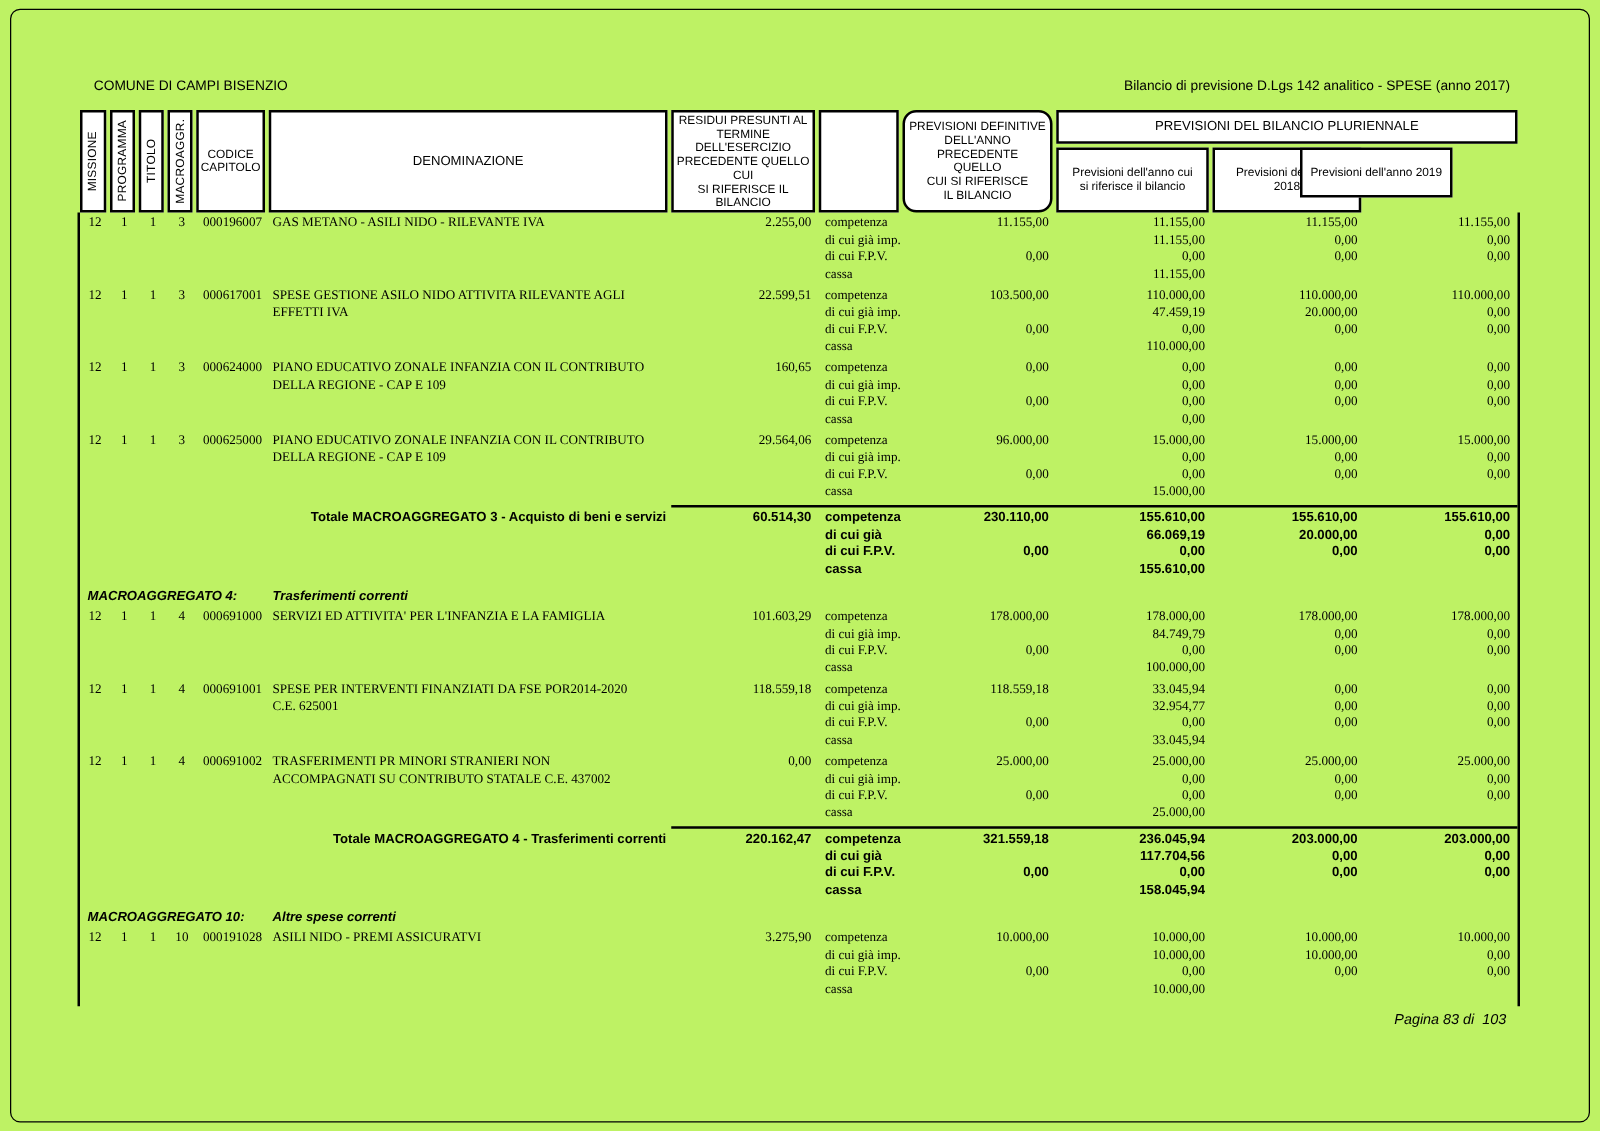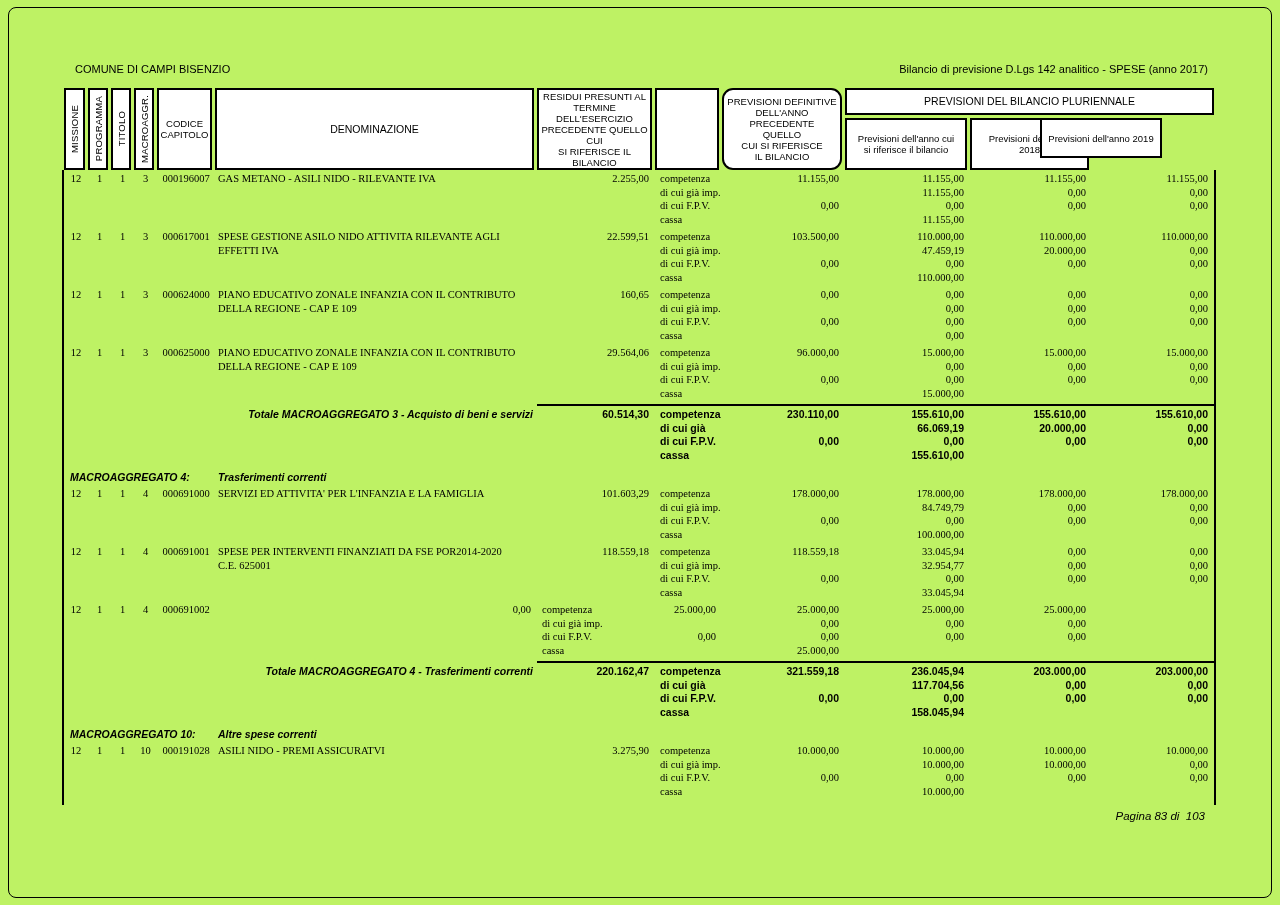--- a/index.html
+++ b/index.html
@@ -52,21 +52,21 @@
     font-size:10.5px;
   }
   .row.entry { margin-bottom:4px;font-family:Liberation Serif, serif; }
   .row.total { margin-bottom:8px; font-weight:bold; }
   .row.section { margin-bottom:2px; font-weight:bold; font-style:italic; height:15px; line-height:15px; }
   .c.id { text-align:center; line-height:13.5px; }
   .c.denom { padding-left:3px; white-space:pre-line; line-height:13.5px; }
   .c.num { text-align:right; padding-right:6px; line-height:13.5px; }
   .c.lbls { padding-left:5px; }
   .ln { height:13.5px; line-height:13.5px; white-space:nowrap; overflow:visible; }
-  .total-label { grid-column:1 / 7; text-align:right; padding-right:4px; font-style:italic; line-height:13.5px; }
+  .total-label { grid-column:1 / 7; text-align:right; padding-right:4px; line-height:13.5px; }
   .sec-code { grid-column:1 / 6; padding-left:6px; }
   .sec-title { grid-column:6 / 13; padding-left:3px; }
   .rule {
     margin-left:473px; width:677px; border-top:2px solid #000;
     margin-top:1px; margin-bottom:2px;
   }
 </style>
 </head>
 <body>
 
@@ -388,20 +388,22 @@
           <div class="ln"></div>
         </div>
   </div>
 
   <div class="row entry">
     <div class="c id">12</div>
     <div class="c id">1</div>
     <div class="c id">1</div>
     <div class="c id">4</div>
     <div class="c id">000691002</div>
+    <div class="c denom">TRASFERIMENTI PR MINORI STRANIERI NON
+ACCOMPAGNATI SU CONTRIBUTO STATALE C.E. 437002</div>
     <div class="c num">0,00</div>
     <div class="c lbls">
           <div class="ln">competenza</div>
           <div class="ln">di cui già imp.</div>
           <div class="ln">di cui F.P.V.</div>
           <div class="ln">cassa</div>
         </div>
     <div class="c num">
           <div class="ln">25.000,00</div>
           <div class="ln"></div>

